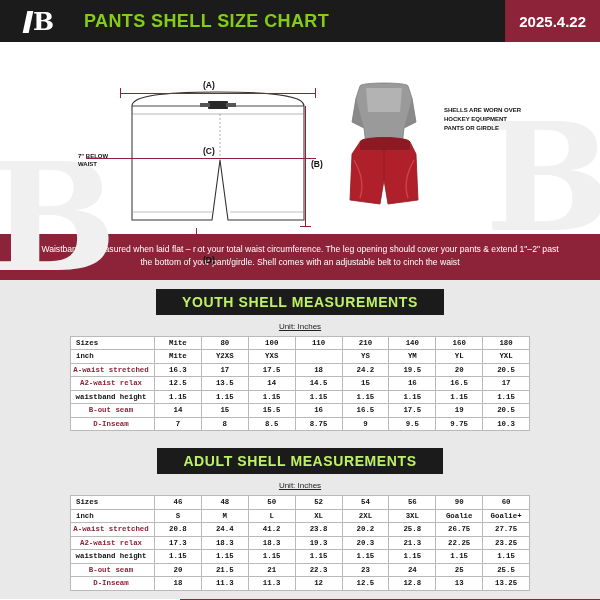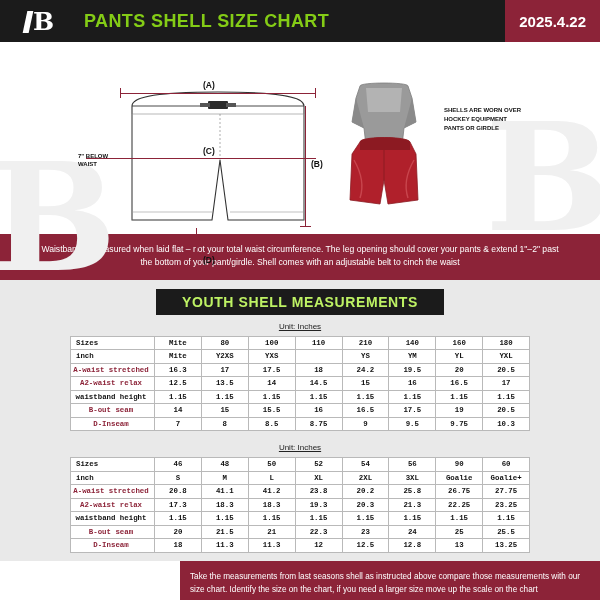--- a/index.html
+++ b/index.html
@@ -368,20 +368,23 @@
           <td>8.75</td>
           <td>9</td>
           <td>9.5</td>
           <td>9.75</td>
           <td>10.3</td>
         </tr>
       </tbody>
     </table>
   </div>
 
+  <div class="banner-wrap">
+    <div class="banner">ADULT SHELL MEASUREMENTS</div>
+  </div>
   <div class="unit">Unit: Inches</div>
   <div class="tablewrap">
     <table>
       <tbody>
         <tr>
           <td class="rowhead rowhead-left">Sizes</td>
           <td>46</td>
           <td>48</td>
           <td>50</td>
           <td>52</td>
@@ -397,21 +400,21 @@
           <td>L</td>
           <td>XL</td>
           <td>2XL</td>
           <td>3XL</td>
           <td>Goalie</td>
           <td>Goalie+</td>
         </tr>
         <tr>
           <td class="rowhead red">A-waist stretched</td>
           <td>20.8</td>
-          <td>41.1</td>
+          <td>24.4</td>
           <td>41.2</td>
           <td>23.8</td>
           <td>20.2</td>
           <td>25.8</td>
           <td>26.75</td>
           <td>27.75</td>
         </tr>
         <tr>
           <td class="rowhead red">A2-waist relax</td>
           <td>17.3</td>

